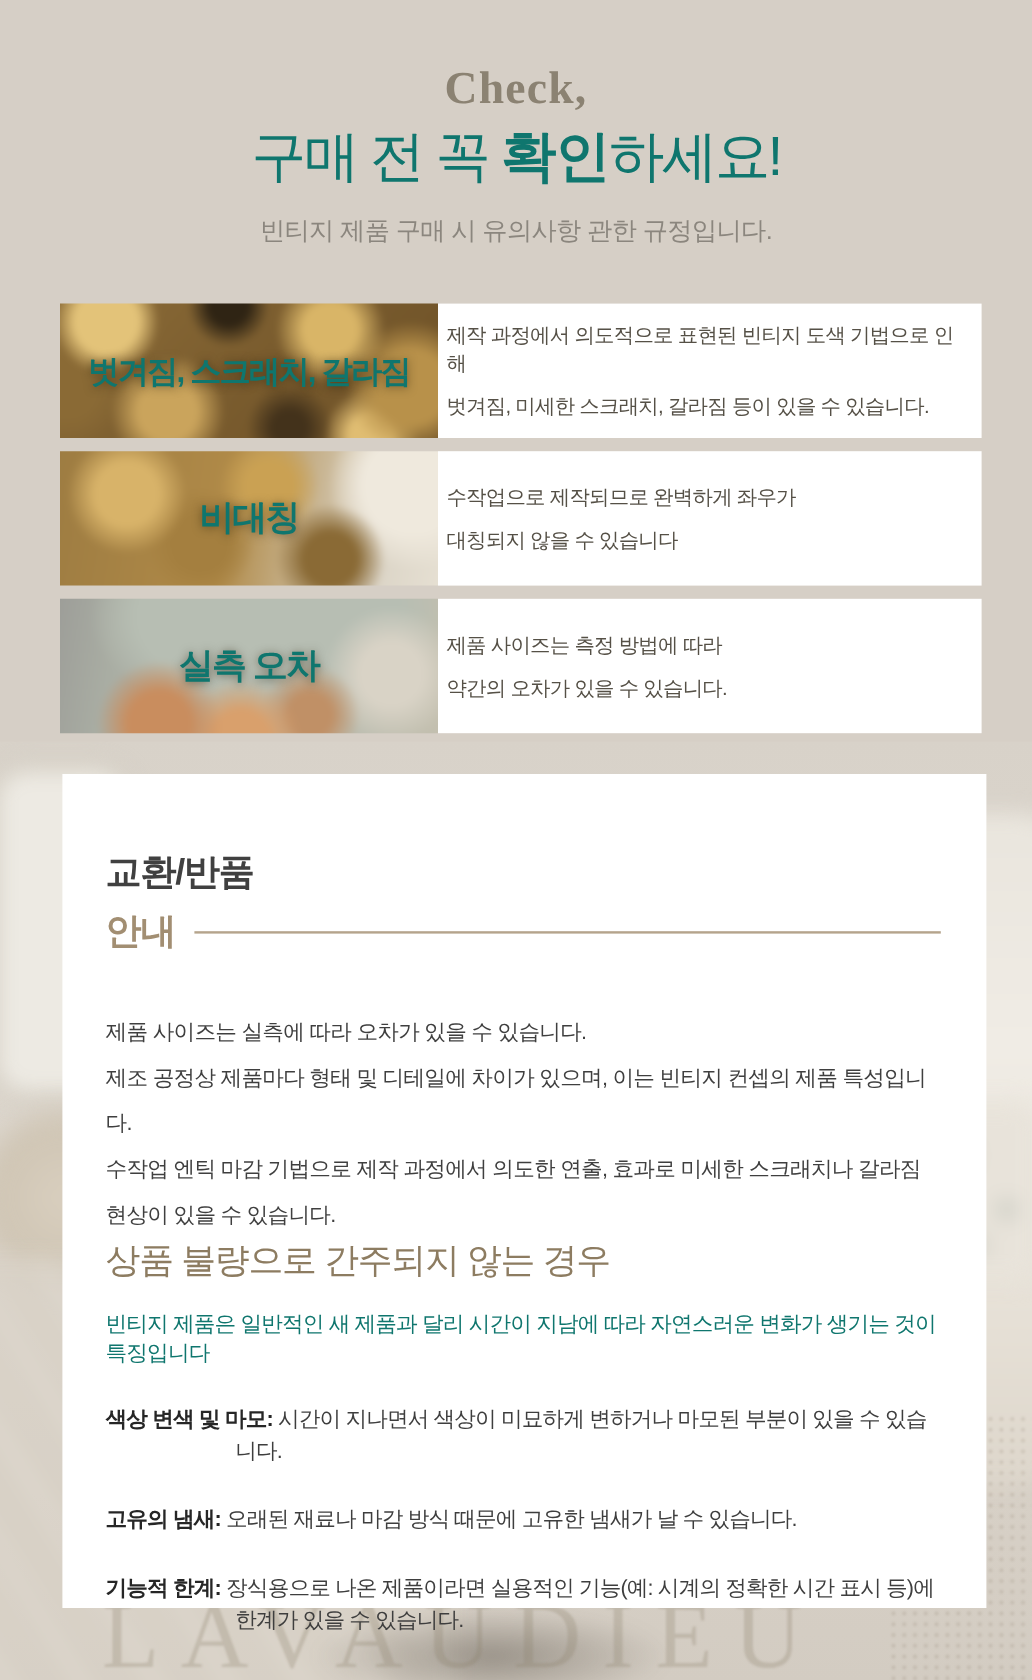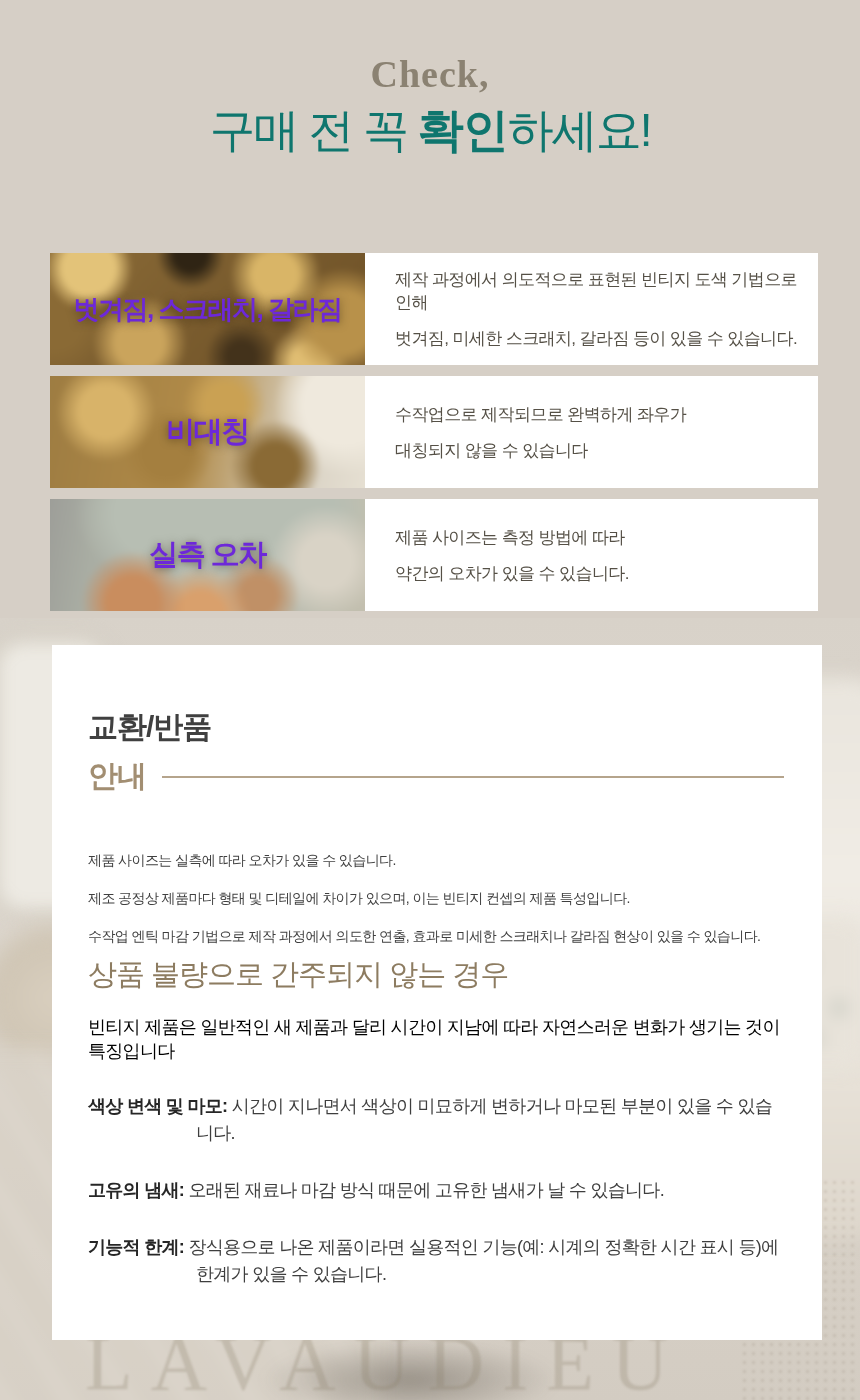--- a/index.html
+++ b/index.html
@@ -71,39 +71,39 @@
   .art-frame {
     background:
       radial-gradient(circle at 28% 85%, #c98d5e 0 26px, transparent 52px),
       radial-gradient(circle at 48% 95%, #d9a06c 0 24px, transparent 50px),
       radial-gradient(circle at 65% 80%, #c09066 0 18px, transparent 42px),
       radial-gradient(circle at 85% 55%, #d9d3c6 0 26px, transparent 56px),
       radial-gradient(ellipse at 55% 20%, #b7beb3 0 110px, transparent 150px),
       linear-gradient(100deg,#9a9a96 0%, #a9ada3 18%, #b5bdb4 55%, #c4bfae 100%);
   }
   .row-label { position:absolute; inset:0; display:flex; align-items:center; justify-content:center;
-    color:#6d28d9; font-weight:600; letter-spacing:-1.5px; white-space:nowrap;
+    color:#0f766e; font-weight:600; letter-spacing:-1.5px; white-space:nowrap;
     text-shadow:0 1px 8px rgba(40,30,10,.55); }
   .row-label.long { font-size:26px; }
   .row-label.short { font-size:29px; }
   .row-text { flex:1; background:#ffffff; display:flex; flex-direction:column; justify-content:center;
-    gap:13px; padding-left:30px; padding-right:8px; font-size:17px; color:#555046; letter-spacing:-0.6px; }
+    gap:13px; padding-left:7px; padding-right:8px; font-size:17px; color:#555046; letter-spacing:-0.6px; }
 
   
   .card { position:absolute; left:52px; top:645px; width:770px; height:695px;
     background:#ffffff; z-index:2; padding:0 36px; }
   .h-exchange { margin-top:62px; font-size:30px; color:#404040; font-weight:600; letter-spacing:-1px; }
   .guide-row { display:flex; align-items:center; margin-top:8px; }
   .h-guide { font-size:30px; font-weight:800; color:#a28e72; letter-spacing:-1px; }
   .rule { flex:1; height:2px; background:#b5a48c; margin-left:16px; margin-right:2px; }
-  .para { margin-top:44px; font-size:14px; color:#3f3f3f; line-height:38px; letter-spacing:-0.6px; }
+  .para { margin-top:44px; font-size:18px; color:#3f3f3f; line-height:38px; letter-spacing:-0.6px; }
   .para span { display:inline; }
   .para .ln { display:block; }
   .sect-head { font-size:29px; font-weight:400; color:#8d7c61; letter-spacing:-1px; }
-  .sect-intro { margin-top:20px; font-size:18px; color:#000000; letter-spacing:-0.7px; }
+  .sect-intro { margin-top:20px; font-size:18px; color:#0f766e; letter-spacing:-0.7px; }
   .bullet { margin-top:30px; font-size:18px; color:#3e3e3e; letter-spacing:-0.7px;
     line-height:27px; padding-left:108px; text-indent:-108px; }
   .bullet b { color:#262626; font-weight:800; }
   .bullet .blk { display:block; text-indent:0; }
 </style>
 </head>
 <body>
 
 <div class="bg-photo">
   <div class="bg-blob bg-panel-left"></div>
@@ -113,20 +113,21 @@
   <div class="bg-blob bg-floral"></div>
   <div class="bg-chair-dots" style="position:absolute;"></div>
   <div class="bg-blob bg-shadow-blob"></div>
   <div class="bg-watermark">LAVAUDIEU</div>
 </div>
 
 <div class="header">
   <div class="eyebrow">Check,</div>
   <div class="title"><span>구매 전 꼭 </span><b>확인</b><span>하세요!</span></div>
   <div class="subtitle">
+    <span class="ln" style="display:block">빈티지 제품 구매 시 유의사항 관한 규정입니다.</span>
   </div>
 </div>
 
 <div class="rows">
   <div class="row">
     <div class="row-img">
       <div class="row-art art-gold1"></div>
       <div class="row-label long">벗겨짐, 스크래치, 갈라짐</div>
     </div>
     <div class="row-text">

